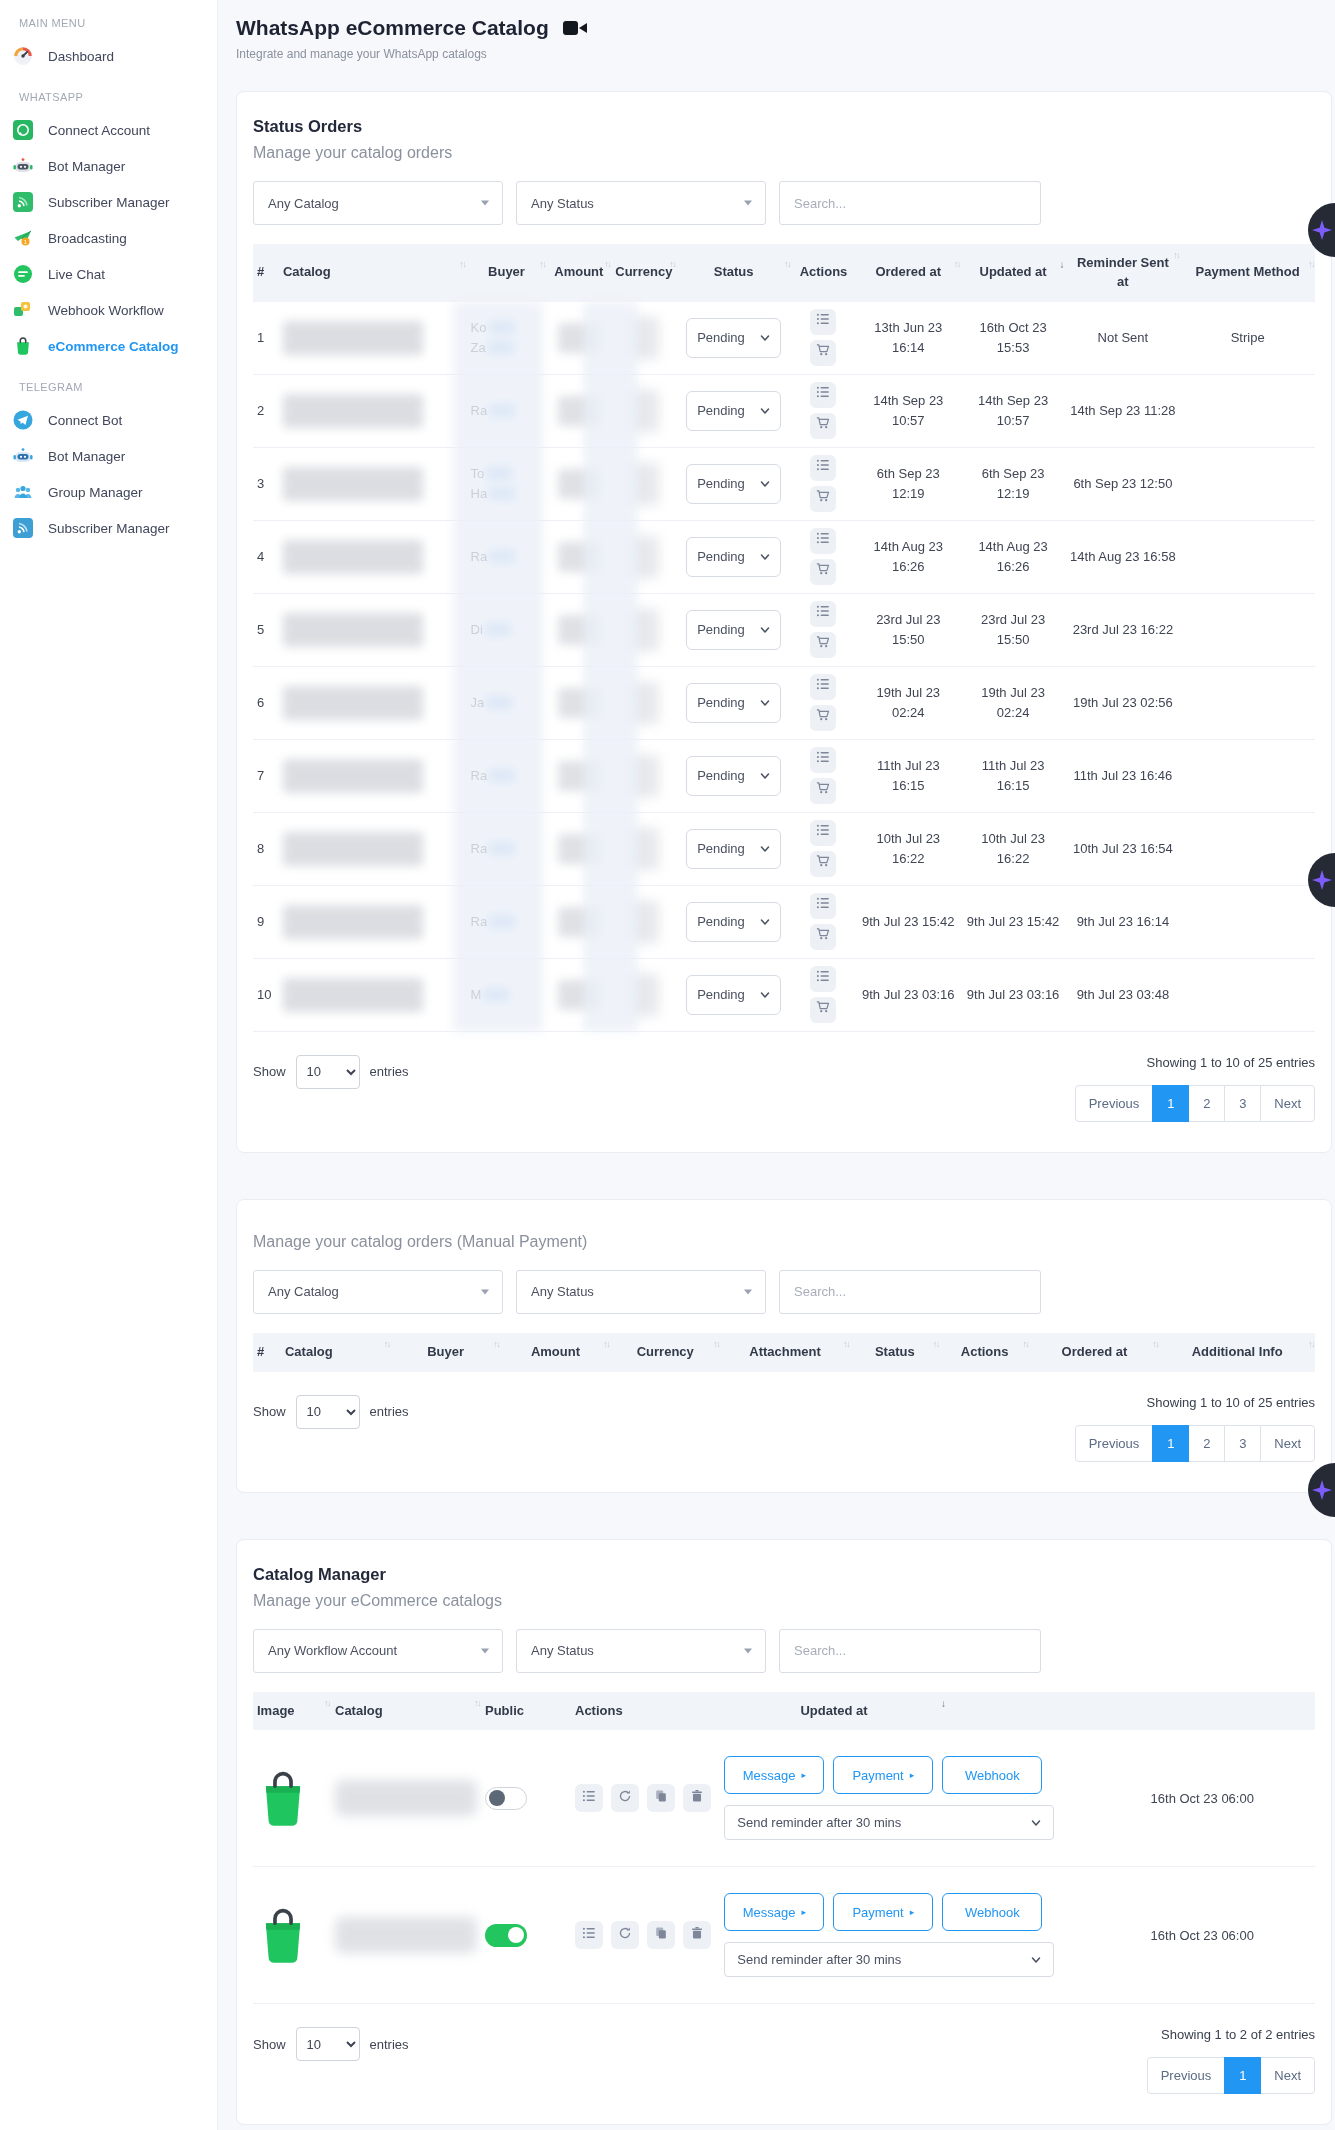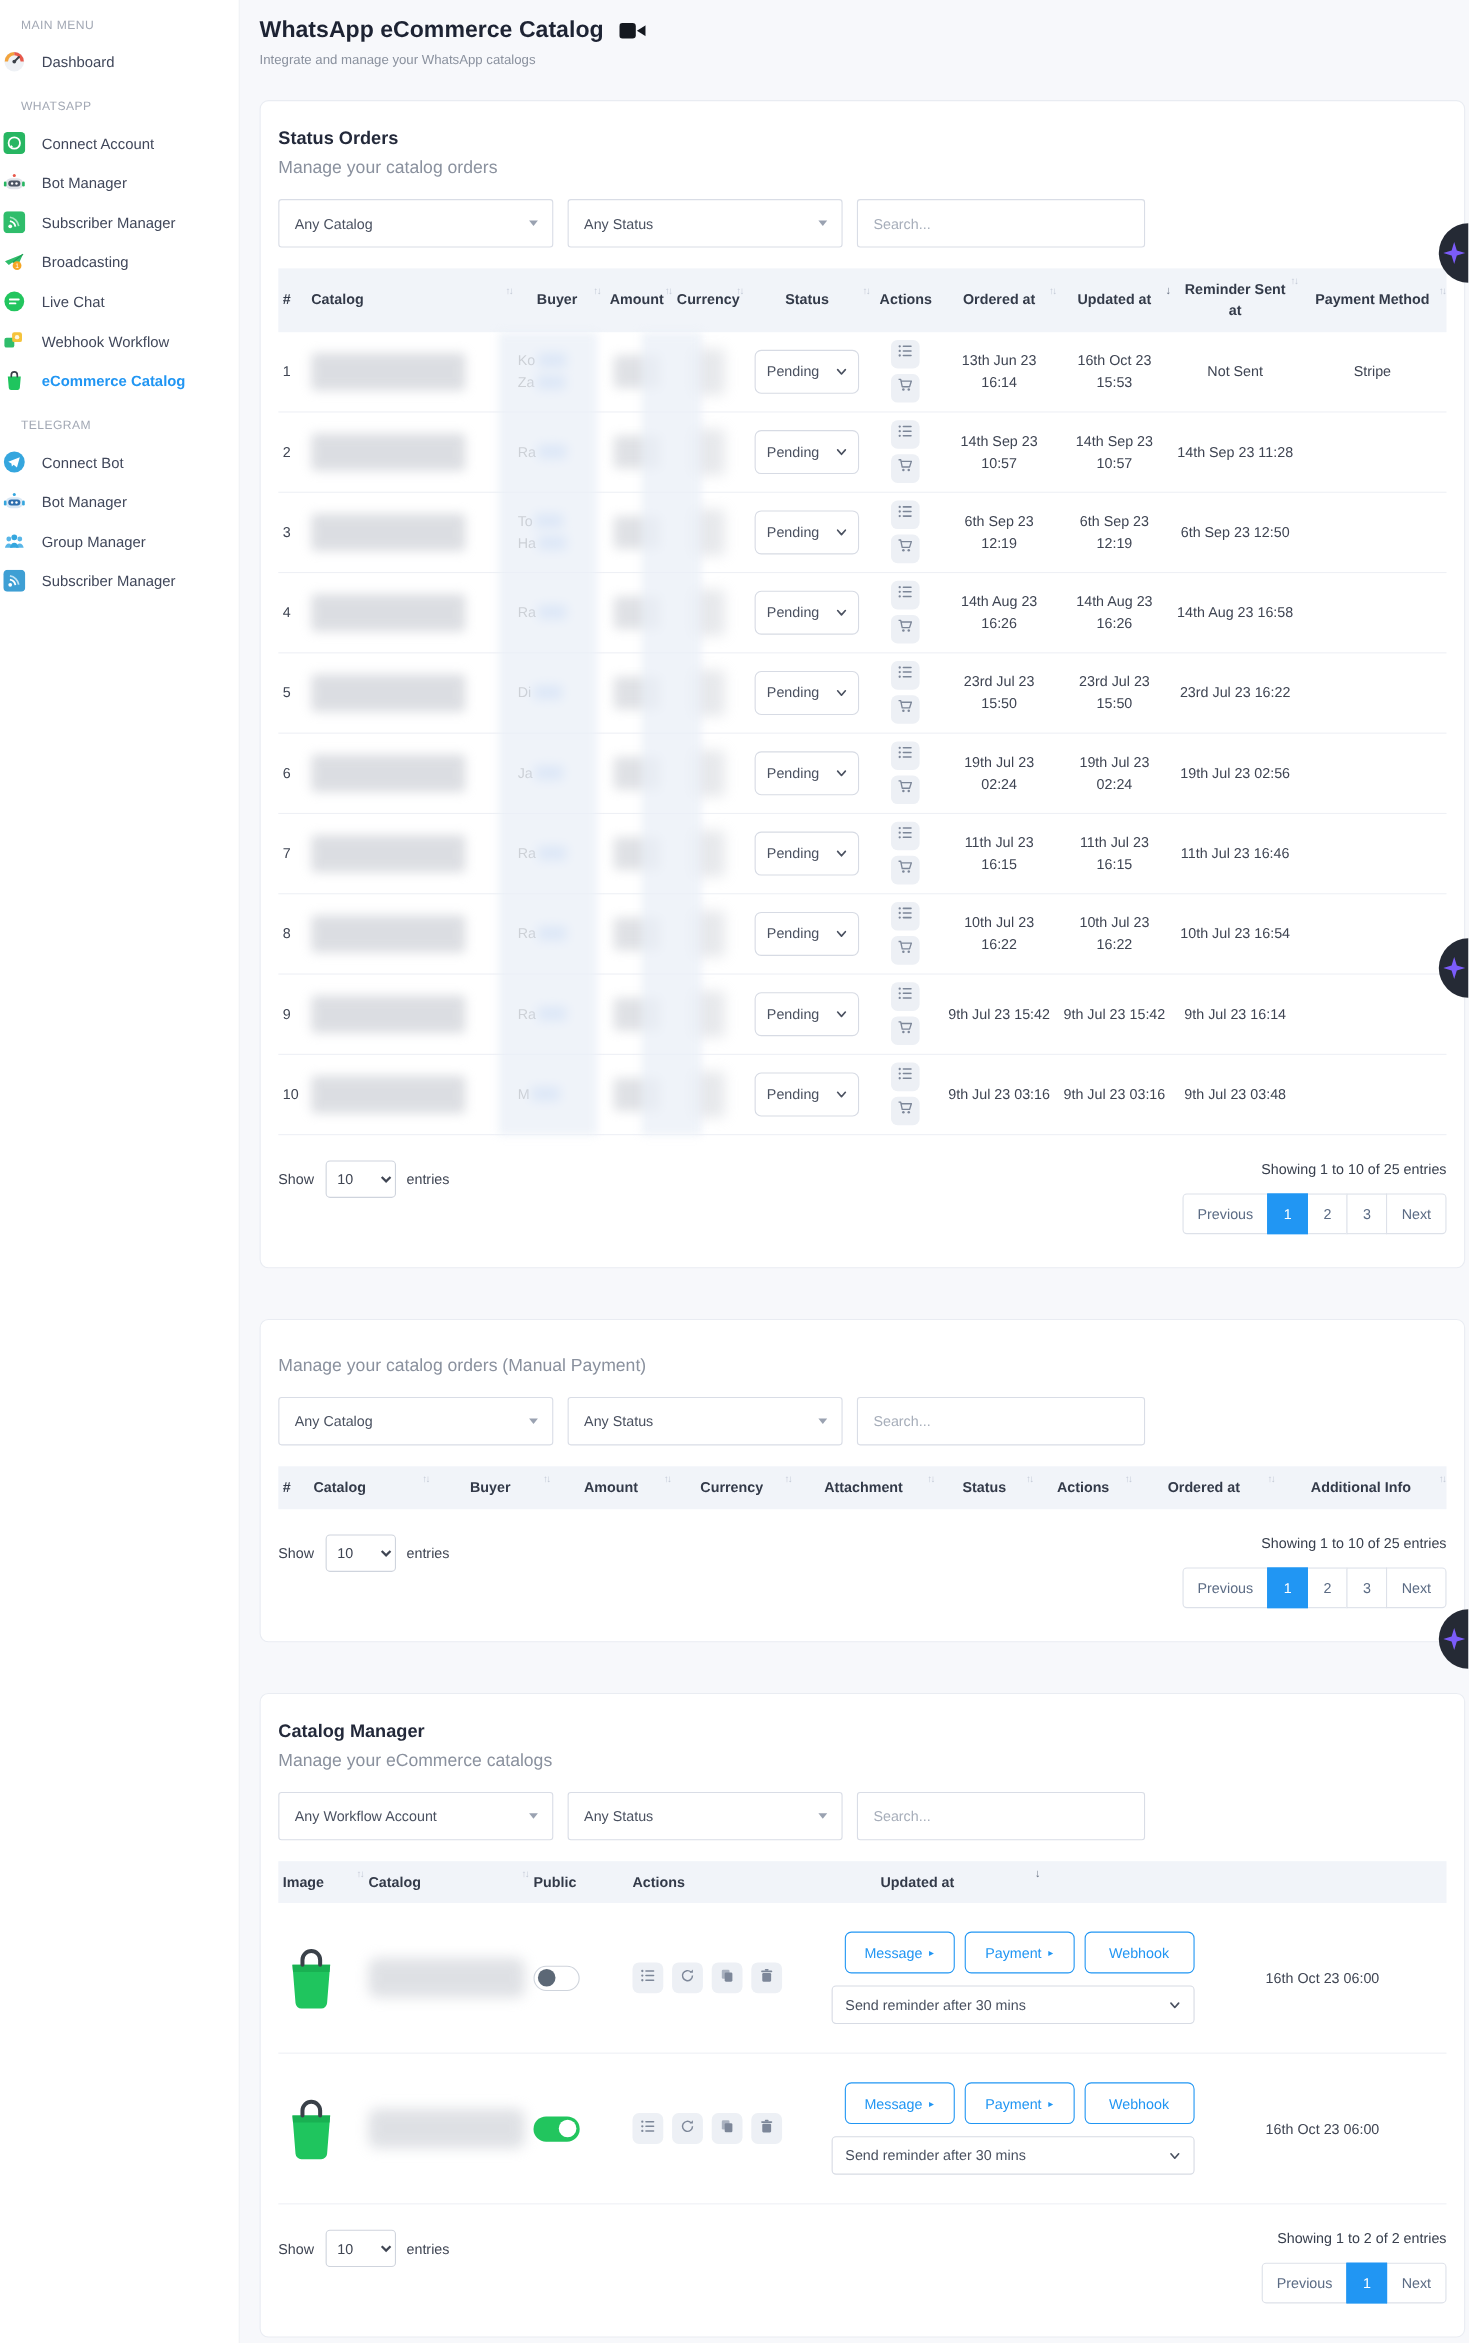--- a/index.html
+++ b/index.html
@@ -4,21 +4,21 @@
 <style>
   *{box-sizing:border-box;margin:0;padding:0}
   html,body{background:#f7f8fb}
   body{font-family:"Liberation Sans",sans-serif;color:#3f4553}
   #app{position:relative;width:1335px;height:2130px;overflow:hidden;background:#f7f8fb}
 
   
   .sidebar{position:absolute;left:0;top:0;width:218px;height:2130px;background:#fff;border-right:1px solid #eef0f4}
   .nav-clip{height:544px;overflow:hidden}
   .sec-label{font-size:11px;color:#a2a8b4;padding:17px 19px 9px;letter-spacing:.4px}
-  .side-item{display:flex;align-items:center;gap:15px;padding:8px 3px;font-size:13.5px;color:#40475a;cursor:pointer;min-height:36px}
+  .side-item{display:flex;align-items:center;gap:15px;padding:8px 13px;font-size:13.5px;color:#40475a;cursor:pointer;min-height:36px}
   .side-item .slabel{white-space:nowrap}
   .side-item.active .slabel{color:#2196f3;font-weight:700}
   .sicon{width:20px;height:20px;flex:none;display:flex;align-items:center;justify-content:center}
   .sicon svg{width:20px;height:20px}
 
   
   .main{position:absolute;left:218px;top:0;width:1117px;padding:16px 0 0 18px}
   .head-row{display:flex;align-items:center;gap:14px}
   .page-title{font-size:21px;font-weight:700;color:#1d2333}
   .cam-icon svg{width:24px;height:20px;display:block}
@@ -80,21 +80,21 @@
   
   .mgr-row{min-height:137px}
   .bag-lg svg{width:52px;height:60px;display:block}
   .blur-mcat{width:150px;height:36px;background:#bfc3cb;filter:blur(6px);opacity:.5;border-radius:8px}
   .toggle{width:42px;height:23px;border-radius:12px;position:relative;cursor:pointer}
   .toggle.off{background:#fff;border:1px solid #cfd4dc}
   .toggle.off .knob{left:3px;background:#5c6876}
   .toggle.on{background:#22c55e}
   .toggle.on .knob{right:3px;background:#fff}
   .knob{position:absolute;top:50%;transform:translateY(-50%);width:16px;height:16px;border-radius:50%}
-  .settings-cell{flex-direction:column;align-items:flex-end;justify-content:center}
+  .settings-cell{flex-direction:row;align-items:center;justify-content:center}
   .sbtn-row{display:flex;gap:9px}
   .settings-btn{height:38px;min-width:100px;padding:0 14px;border:1px solid #2196f3;color:#2196f3;border-radius:6px;background:#fff;font-size:13px;display:inline-flex;align-items:center;justify-content:center;gap:6px;cursor:pointer}
   .settings-btn .bcaret{font-size:9px;line-height:1}
   .reminder-sel{width:330px;height:35px;border:1px solid #d7dbe4;border-radius:4px;display:flex;align-items:center;justify-content:space-between;padding:0 12px;font-size:13px;color:#4a5160;margin-top:11px;background:#fff;cursor:pointer}
 
   .ai-fab{position:absolute;width:54px;height:54px;border-radius:50%;background:#252a35;right:-27px;display:flex;align-items:center;justify-content:center;padding-left:0;cursor:pointer;z-index:5}
   .ai-fab svg{width:20px;height:20px;margin-right:26px}
 </style>
 </head>
 <body>

